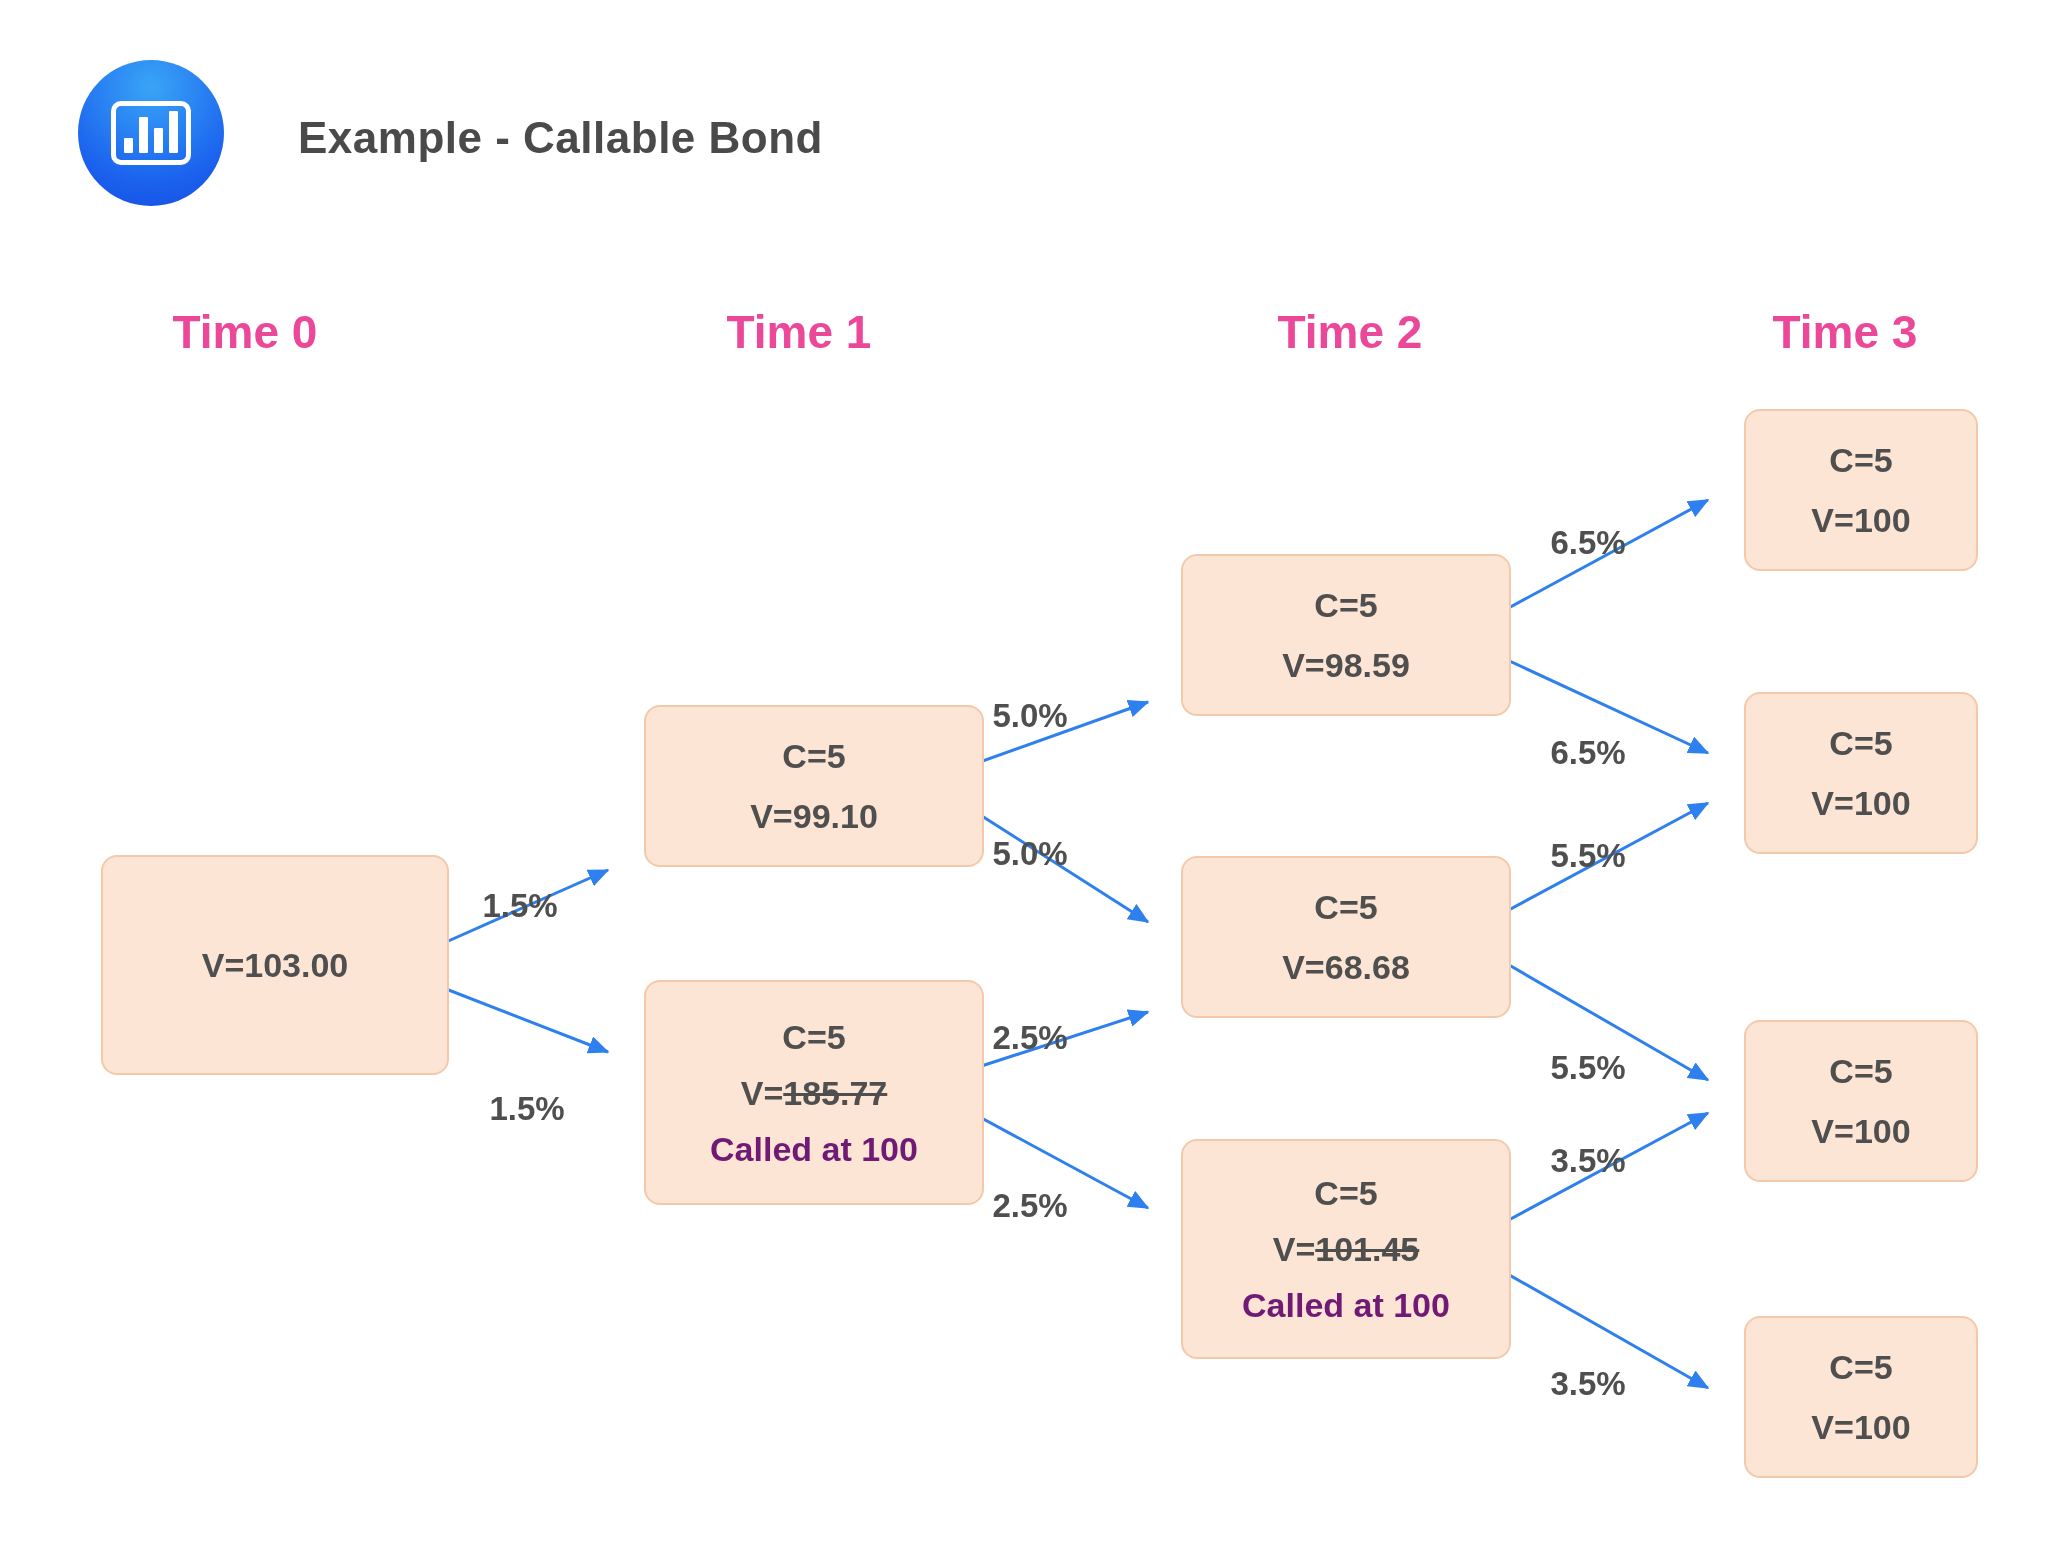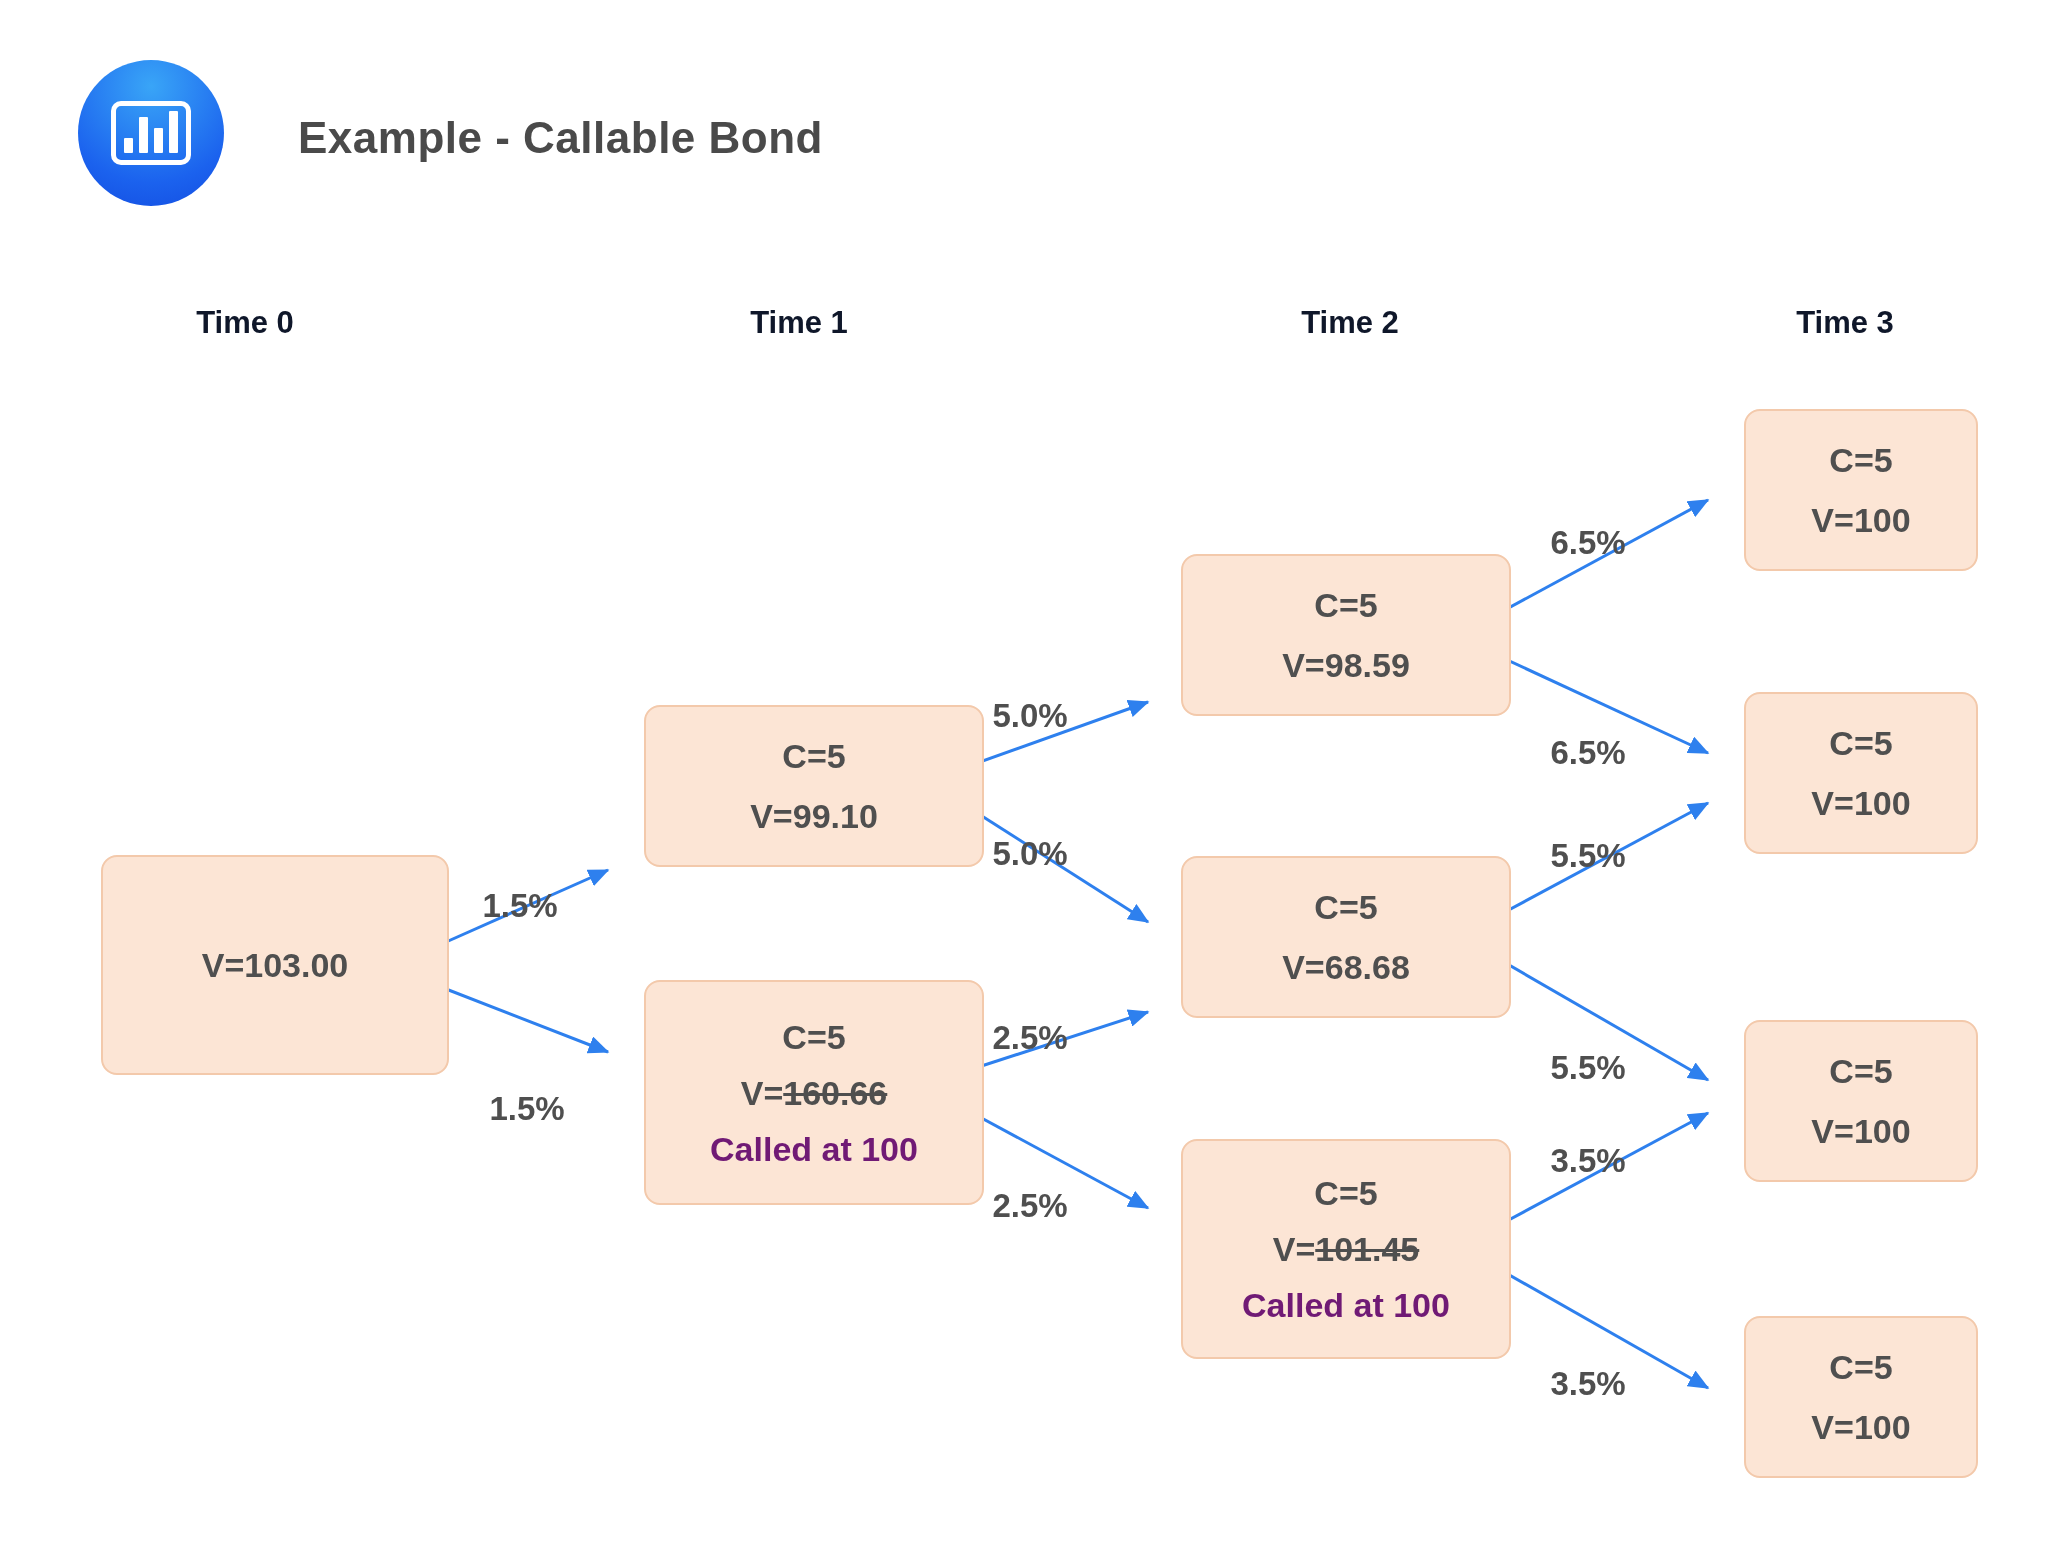--- a/index.html
+++ b/index.html
@@ -25,21 +25,21 @@
   }
   .logo-bar{width:9px;background:#ffffff;border-radius:1px;}
   .b1{height:15px}.b2{height:36px}.b3{height:25px}.b4{height:42px}
   .title{
     position:absolute;left:298px;top:113px;
     font-size:44px;font-weight:700;color:#4a4a4a;letter-spacing:.5px;
   }
   
   .col-label{
     position:absolute;top:305px;transform:translateX(-50%);
-    font-size:31px;font-weight:600;color:#0f172a;white-space:nowrap;
+    font-size:46px;font-weight:600;color:#ec4899;white-space:nowrap;
   }
   
   .node{
     position:absolute;box-sizing:border-box;
     background:#fce5d5;border:2px solid #f3c9ab;border-radius:16px;
     display:flex;flex-direction:column;align-items:center;justify-content:center;
     color:#4f4f4f;font-size:34px;font-weight:600;text-align:center;margin-left:24px;
   }
   .node .nline{line-height:60px;}
   .node-3l .nline{line-height:56px;}
@@ -111,21 +111,21 @@
     <div class="nline">V=103.00</div>
   </div>
 
   <div class="node" style="left:620px;top:705px;width:340px;height:162px">
     <div class="nline">C=5</div>
     <div class="nline">V=99.10</div>
   </div>
 
   <div class="node node-3l" style="left:620px;top:980px;width:340px;height:225px">
     <div class="nline">C=5</div>
-    <div class="nline"><span>V=</span><span class="struck">160.66</span></div>
+    <div class="nline"><span>V=</span><span class="struck">185.77</span></div>
     <div class="nline called">Called at 100</div>
   </div>
 
   <div class="node" style="left:1157px;top:554px;width:330px;height:162px">
     <div class="nline">C=5</div>
     <div class="nline">V=98.59</div>
   </div>
 
   <div class="node" style="left:1157px;top:856px;width:330px;height:162px">
     <div class="nline">C=5</div>

